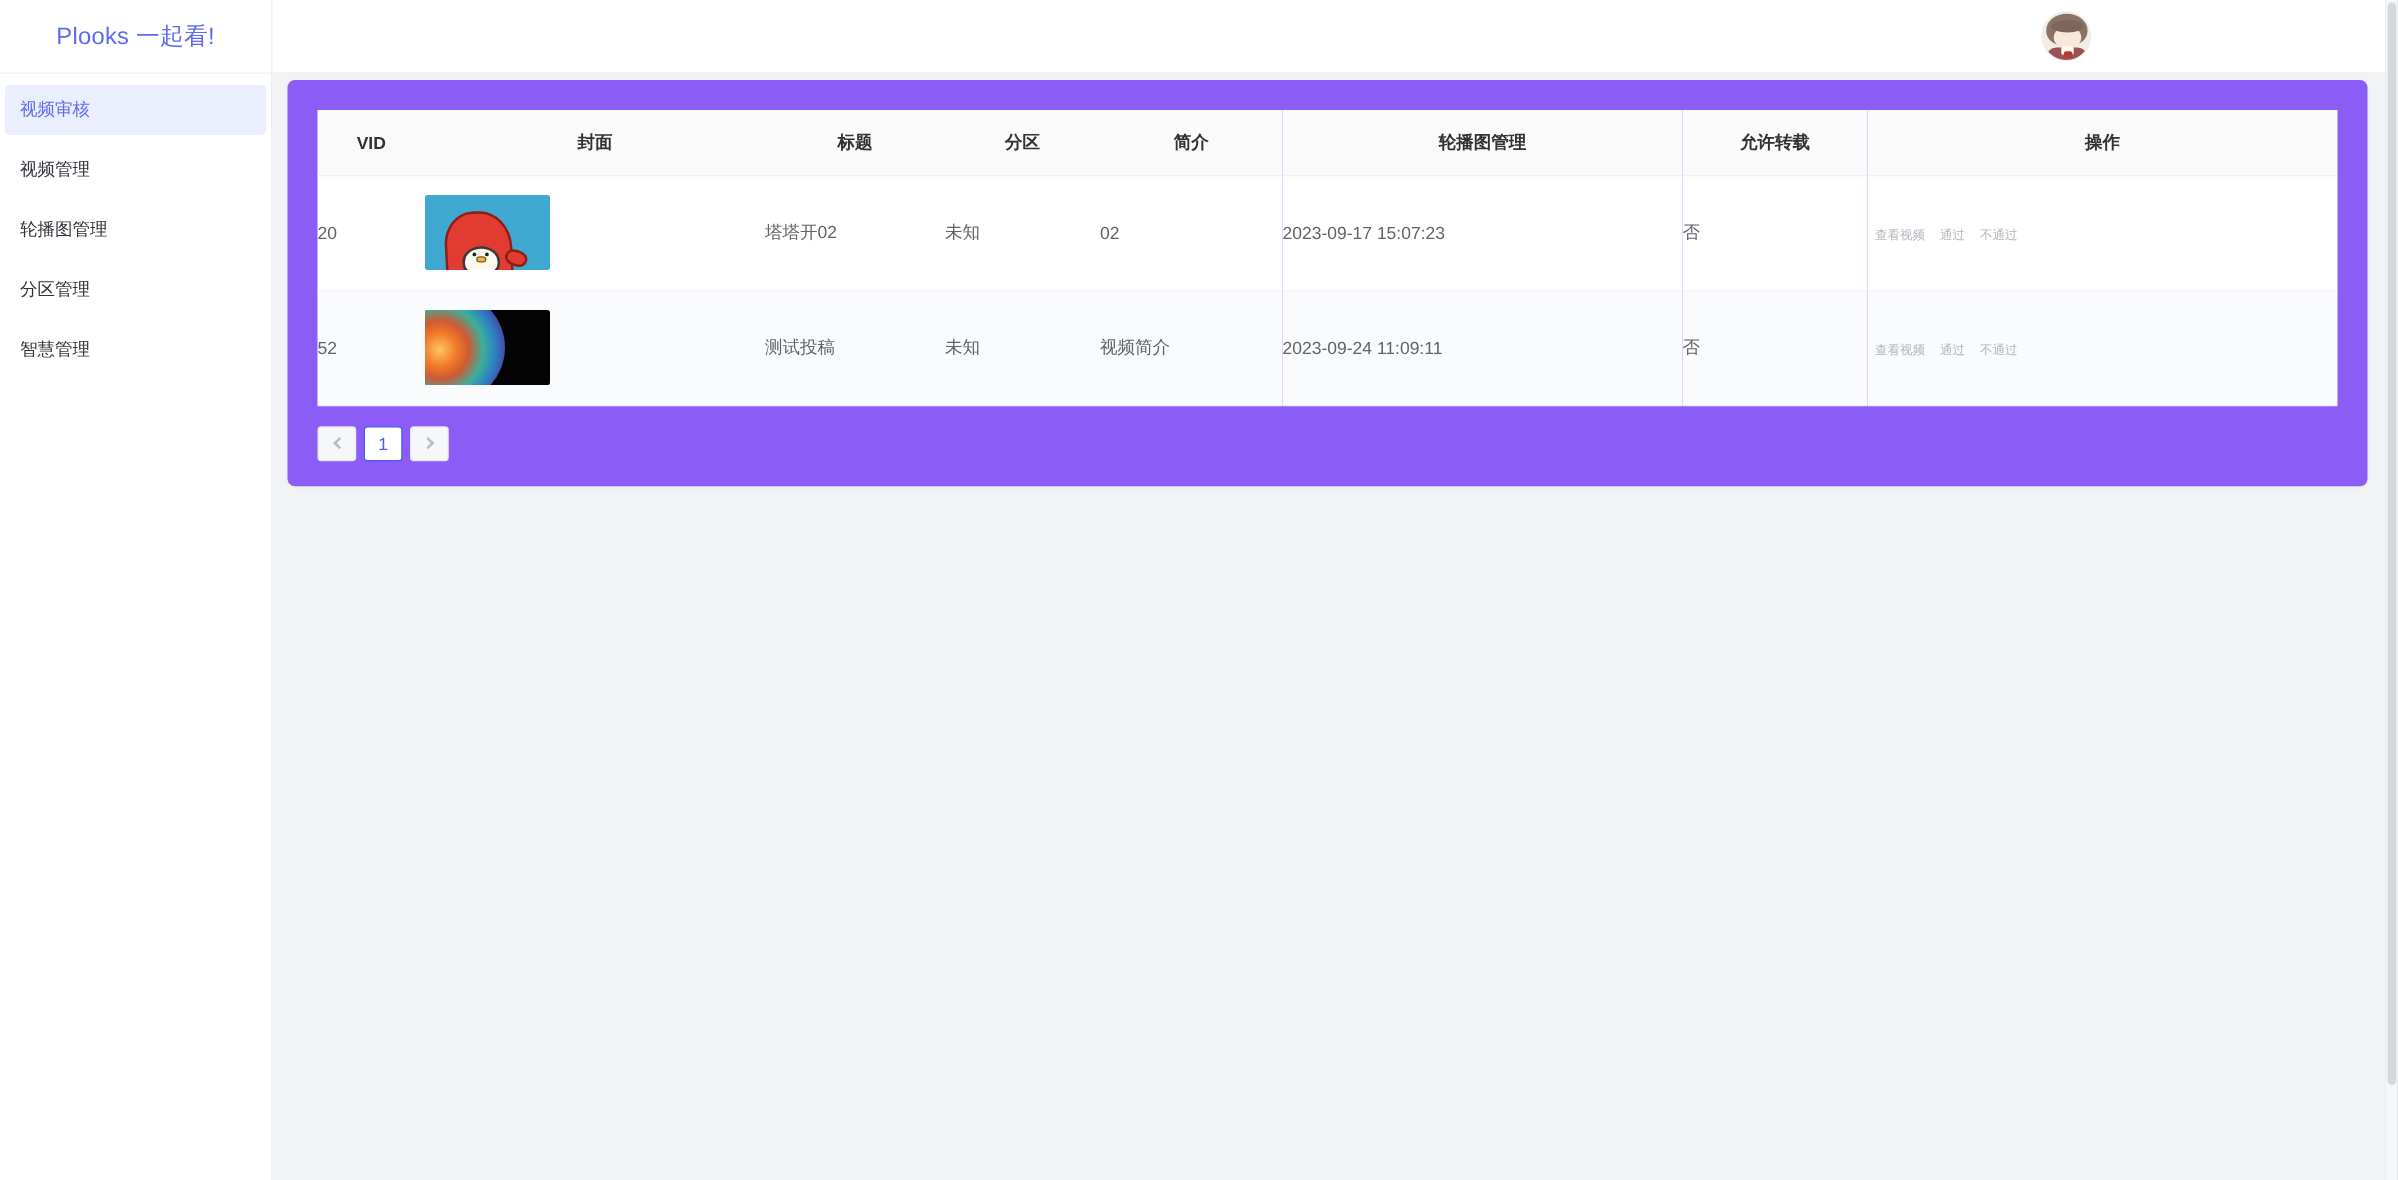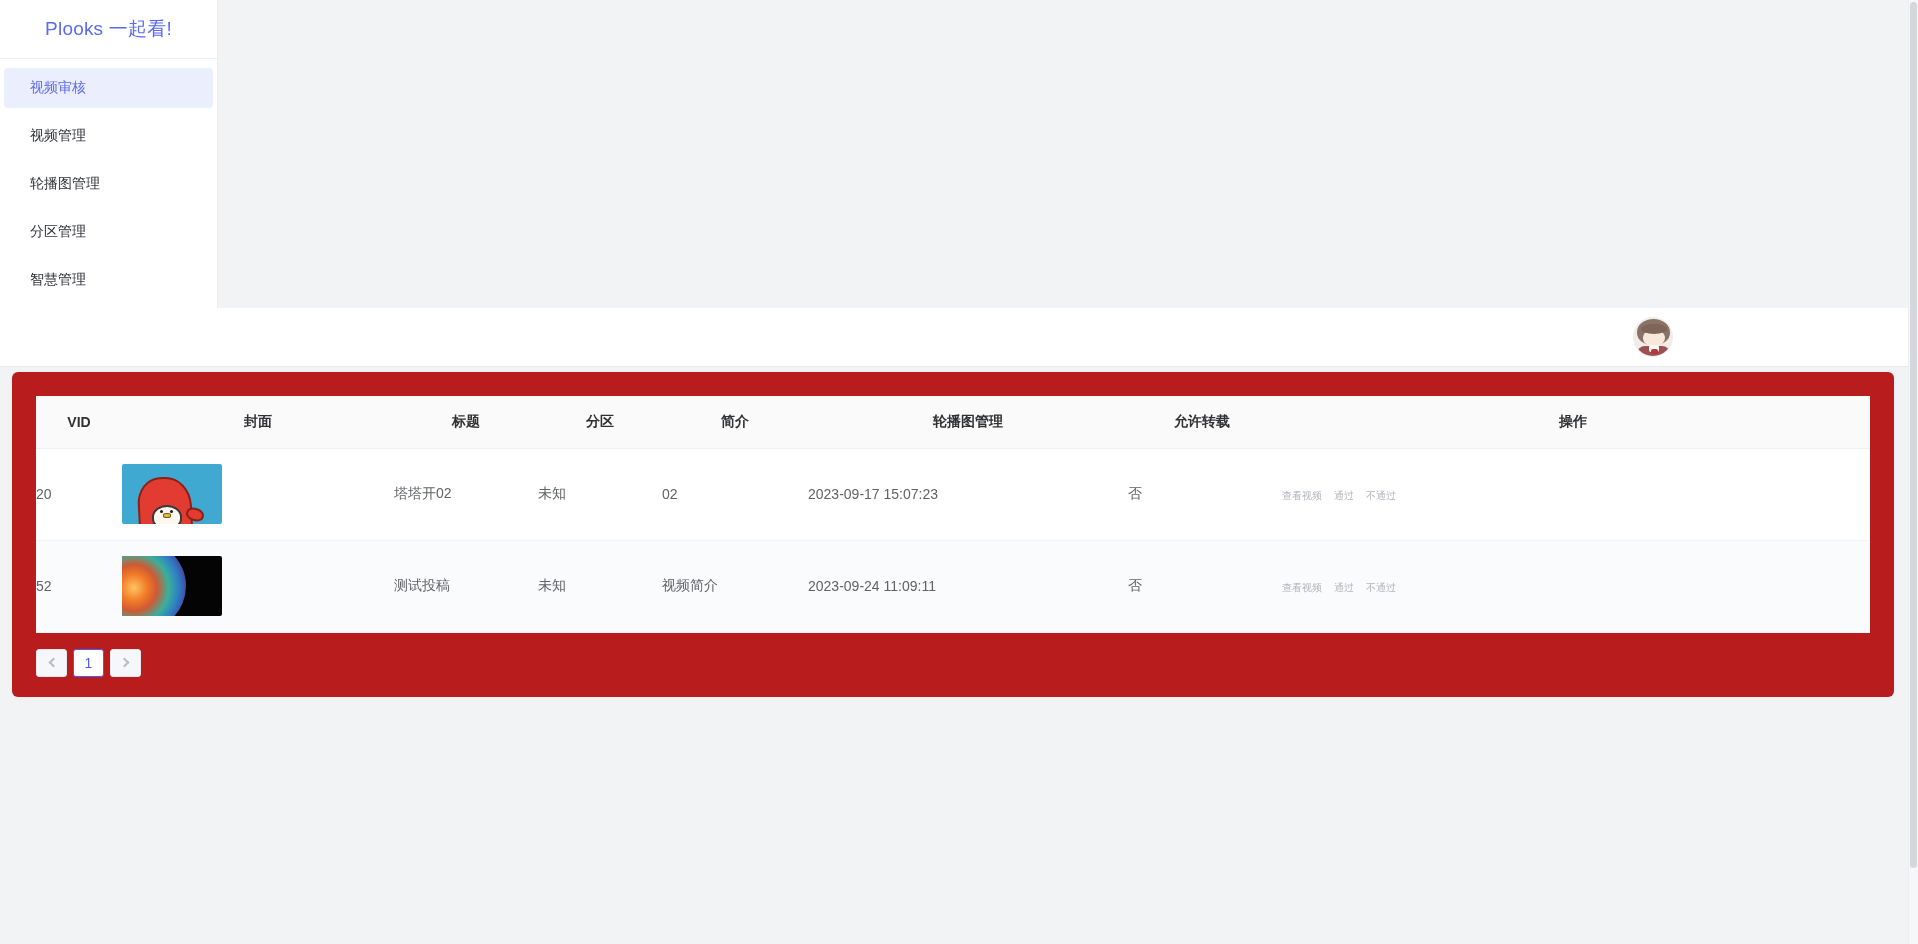--- a/index.html
+++ b/index.html
@@ -2,36 +2,36 @@
 <html><head>
 <meta charset="utf-8">
 <style>
   * { margin:0; padding:0; box-sizing:border-box; }
   html,body { width:1918px; height:944px; overflow:hidden; }
   body {
     font-family:"Liberation Sans","DejaVu Sans",sans-serif;
     background:#f2f3f5;
     color:#606266;
   }
-  .app { display:flex; width:1918px; height:944px;flex-direction:column; }
+  .app { display:flex; width:1918px; height:944px; }
 
   
   .sidebar {
     flex:0 0 218px; width:218px; background:#fff;
     border-right:1px solid #e9eaee; height:944px;
   }
   .logo {
     height:59px; border-bottom:1px solid #eceef2;
     display:flex; align-items:center; justify-content:center;
     color:#5b6af0; font-size:19px; letter-spacing:.2px;
   }
   .menu { padding:9px 4px 0 4px; }
   .menu-item {
     height:40px; margin-bottom:8px; border-radius:4px;
-    display:flex; align-items:center; padding-left:26px;
+    display:flex; align-items:center; padding-left:12px;
     font-size:14px; color:#2f3238; cursor:pointer;
   }
   .menu-item.active { background:#ebeefc; color:#5b6af0; }
 
   
   .right { flex:1 1 auto; display:flex; flex-direction:column; min-width:0; }
   .topbar {
     flex:0 0 59px; height:59px; background:#fff;
     border-bottom:1px solid #e8eaee; position:relative;
   }
@@ -42,21 +42,21 @@
   }
   .a-hair  { position:absolute; left:3px;  top:1px;  width:33px; height:26px; background:#8a7266; border-radius:50% 50% 46% 46%; }
   .a-face  { position:absolute; left:9px;  top:11px; width:22px; height:18px; background:#f7e8da; border-radius:50%; }
   .a-bang  { position:absolute; left:7px;  top:6px;  width:26px; height:10px; background:#7d6659; border-radius:50%; }
   .a-body  { position:absolute; left:3px;  top:28px; width:33px; height:12px; background:#9c5052; border-radius:8px 8px 0 0; }
   .a-collar{ position:absolute; left:15px; top:27px; width:10px; height:7px;  background:#fdf9f4; border-radius:2px; }
   .a-bow   { position:absolute; left:17px; top:31px; width:7px;  height:5px;  background:#b43a3a; border-radius:2px; }
 
   .main { flex:1 1 auto; background:#f2f3f5; padding:5px 24px 0 12px; }
   .card {
-    background:#b91c1c; border-radius:6px;
+    background:#8b5cf6; border-radius:6px;
     padding:24px 24px 20px 24px;
     box-shadow:0 1px 4px rgba(0,0,0,.04);
   }
 
   
   table { width:100%; border-collapse:collapse; table-layout:fixed; }
   th {
     height:52px; background:#fafafa; font-size:14px; font-weight:700;
     color:#303133; text-align:center; border-bottom:1px solid #efefef;
   }

